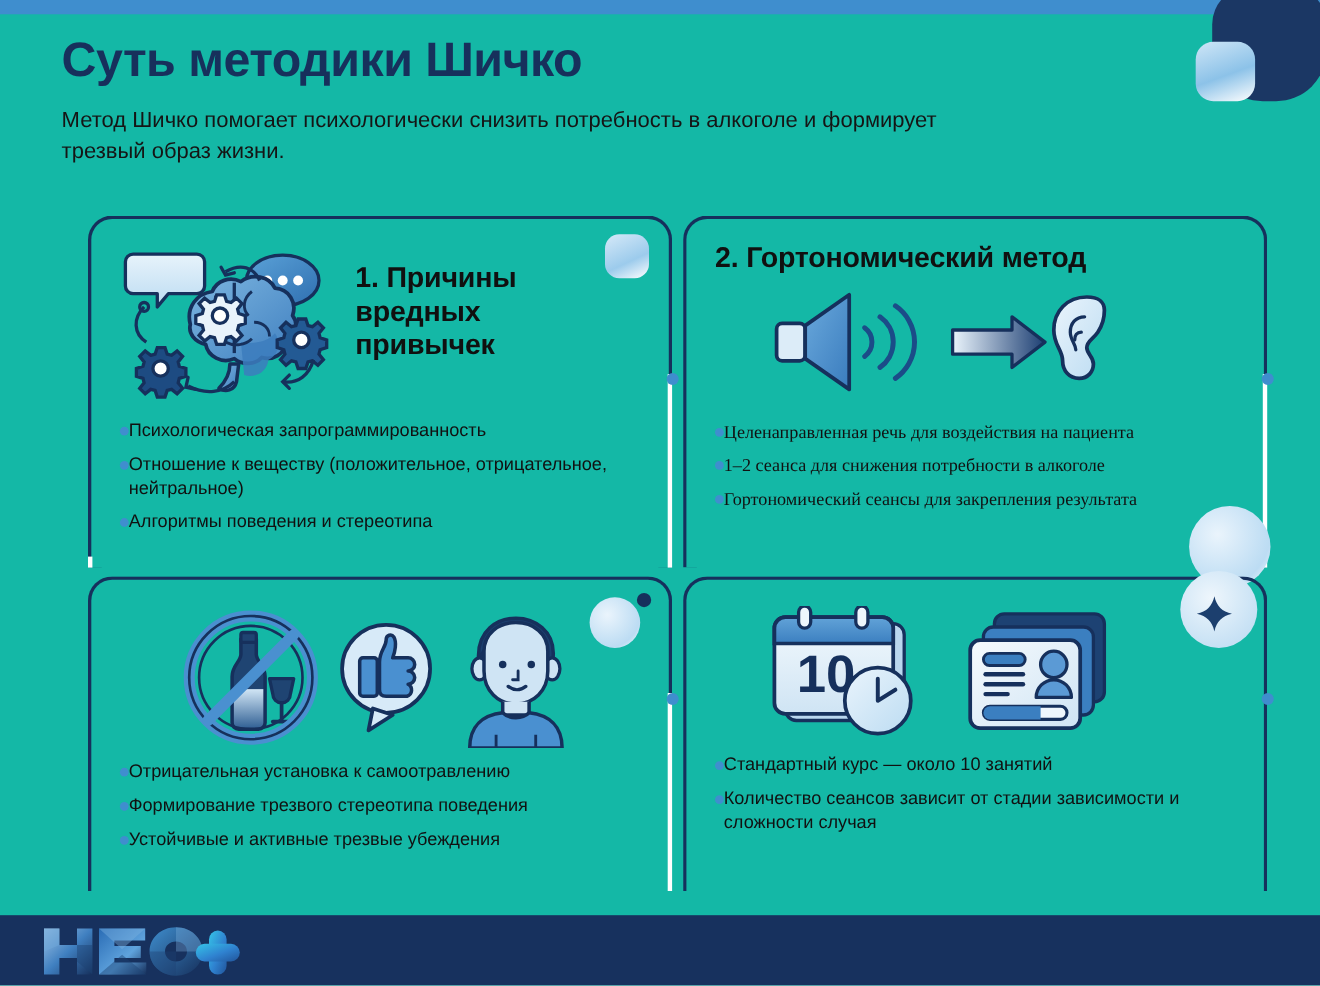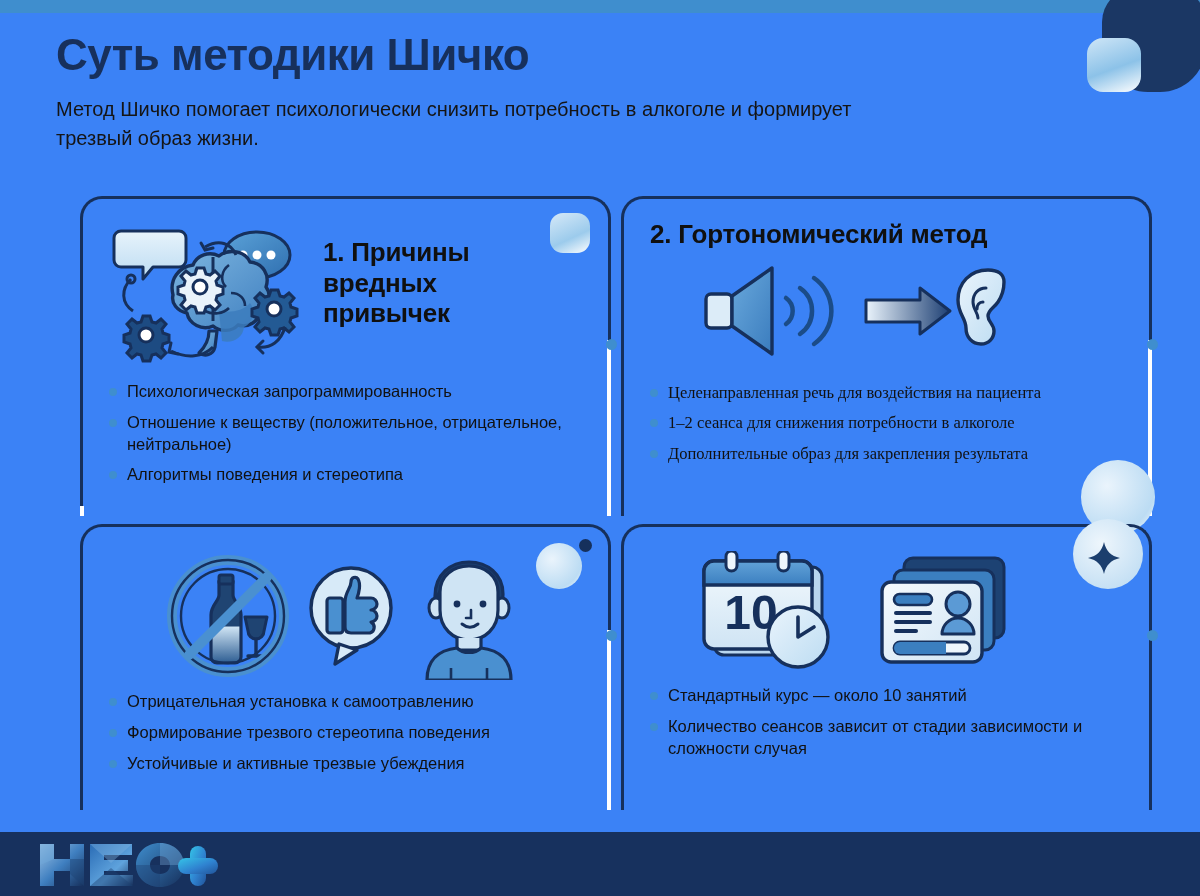--- a/index.html
+++ b/index.html
@@ -3,21 +3,21 @@
 <meta charset="utf-8">
 <style>
   * { margin:0; padding:0; box-sizing:border-box; }
   html,body { width:1200px; height:896px; }
   body {
     font-family:"Liberation Sans","DejaVu Sans",sans-serif;
     background:#ffffff;
     position:relative;
     overflow:hidden;
   }
-  .page { position:relative; width:1200px; height:896px; background:#3b82f6; }
+  .page { position:relative; width:1200px; height:896px; background:#14b8a6; }
 
   
   .topbar {
     position:absolute; top:0; left:0; width:1200px; height:13px;
     background:#3f8ece;
   }
   
   .blob-navy {
     position:absolute; top:-12px; right:-6px;
     width:104px; height:104px;
@@ -123,21 +123,21 @@
     font-size:26px; font-weight:bold; color:#101010;
     line-height:1.18; letter-spacing:-0.2px;
   }
   .card-title.t1 { width:210px; padding-top:18px; }
   .card-title.t2 { margin-bottom:4px; }
 
   .icon-row { display:flex; align-items:center; justify-content:center; gap:12px; }
 
   .bullets { margin-top:12px; }
   .bullet {
-    display:flex; gap:10px; align-items:flex-start;
+    display:flex; align-items:flex-start;
     margin-bottom:9px;
     font-size:16.5px; color:#111; line-height:1.32;
   }
   .bullet .dot {
     flex:0 0 auto; width:8px; height:8px; border-radius:50%;
     background:#3f8ece; margin-top:7px;
   }
   .bullet .btext { max-width:470px; }
 
   
@@ -303,21 +303,21 @@
           <div class="bullet">
             <span class="dot"></span>
             <span class="btext">Целенаправленная речь для воздействия на пациента</span>
           </div>
           <div class="bullet">
             <span class="dot"></span>
             <span class="btext">1–2 сеанса для снижения потребности в алкоголе</span>
           </div>
           <div class="bullet">
             <span class="dot"></span>
-            <span class="btext">Дополнительные образ для закрепления результата</span>
+            <span class="btext">Гортономический сеансы для закрепления результата</span>
           </div>
         </div>
       </div>
     </div>
 
     <div class="row row2">
 
       <div class="card card-c3">
         <div class="border-cut"></div>
         <div class="edge-dot"></div>

